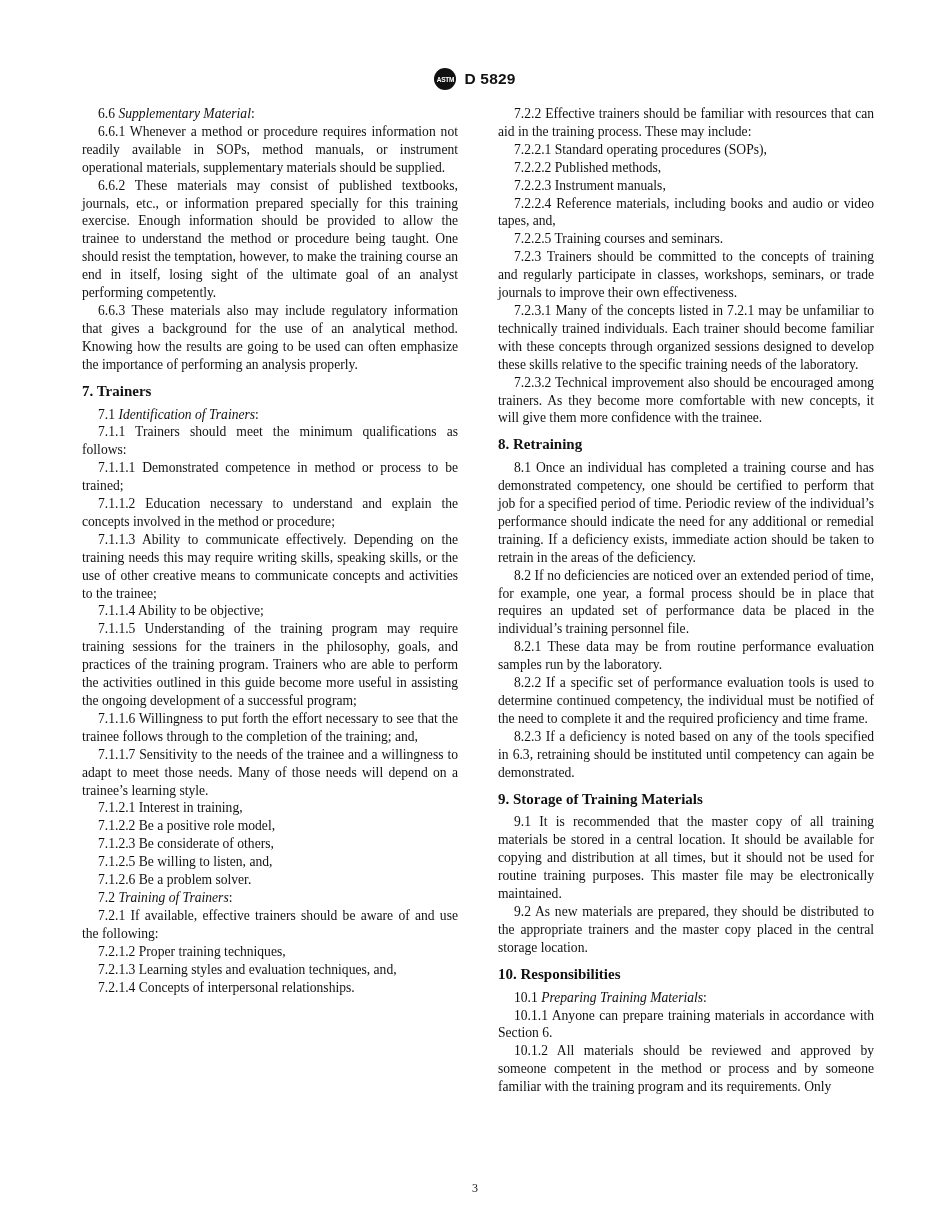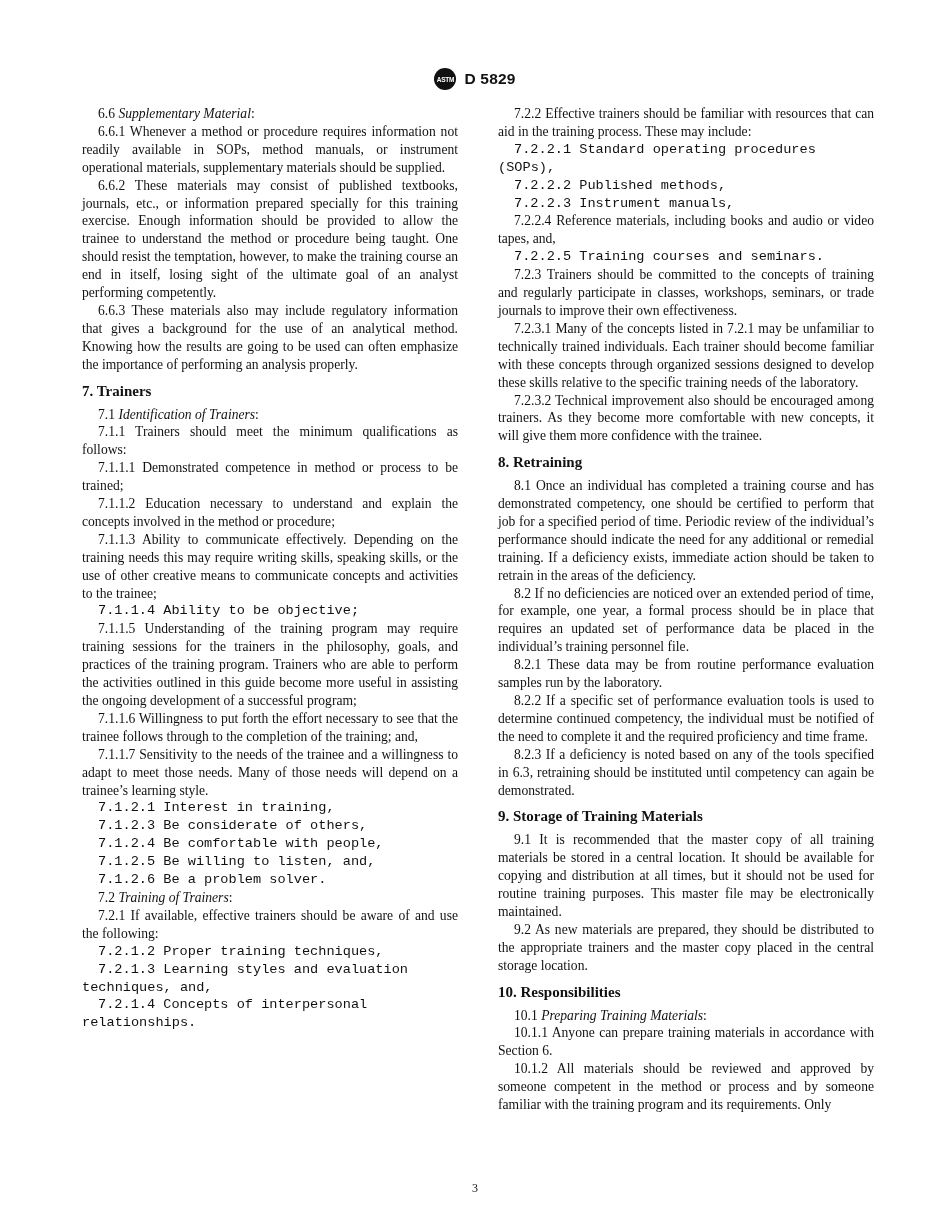--- a/index.html
+++ b/index.html
@@ -6,21 +6,21 @@
   body { width:950px; height:1230px; position:relative; overflow:hidden;
          font-family:"Liberation Serif", "DejaVu Serif", serif; color:#111; }
   .header { position:absolute; top:68px; left:0; width:950px; display:flex; justify-content:center; align-items:center; gap:8px; }
   .logo { width:22px; height:22px; border-radius:50%; background:#111; color:#fff; font-family:"Liberation Sans", sans-serif;
           font-size:6.5px; font-weight:bold; display:flex; align-items:center; justify-content:center; letter-spacing:-0.3px; }
   .docnum { font-family:"Liberation Sans", sans-serif; font-weight:bold; font-size:15.5px; letter-spacing:0.2px; }
   .col { position:absolute; top:105px; width:376px; font-size:13.6px; line-height:17.9px; text-align:justify; }
   .col.left { left:82px; }
   .col.right { left:498px; }
   .p { margin:0; text-indent:16px; hyphens:manual; }
-  .li { margin:0; text-indent:16px; text-align:left;font-family:Liberation Mono, monospace; }
+  .li { margin:0; text-indent:16px; text-align:left; }
   .h { margin:9px 0 5px 0; font-weight:bold; font-size:15px; text-indent:0; }
   .h:first-child { margin-top:0; }
   .it { font-style:italic;margin-top:20px; }
   .footer { position:absolute; top:1181px; left:0; width:950px; text-align:center; font-size:12px; }
 </style>
 </head>
 <body>
 
 <div class="header">
   <div class="logo">ASTM</div>
@@ -36,22 +36,22 @@
     <div class="p"><span>7.1</span>  <span class="it">Identification of Trainers</span><span>:</span></div>
     <div class="p">7.1.1  Trainers should meet the minimum qualifications as follows:</div>
     <div class="p">7.1.1.1  Demonstrated competence in method or process to be trained;</div>
     <div class="p">7.1.1.2  Education necessary to understand and explain the concepts involved in the method or procedure;</div>
     <div class="p">7.1.1.3  Ability to communicate effectively. Depending on the training needs this may require writing skills, speaking skills, or the use of other creative means to communicate concepts and activities to the trainee;</div>
     <div class="li">7.1.1.4  Ability to be objective;</div>
     <div class="p">7.1.1.5  Understanding of the training program may require training sessions for the trainers in the philosophy, goals, and practices of the training program. Trainers who are able to perform the activities outlined in this guide become more useful in assisting the ongoing development of a successful program;</div>
     <div class="p">7.1.1.6  Willingness to put forth the effort necessary to see that the trainee follows through to the completion of the training; and,</div>
     <div class="p">7.1.1.7  Sensitivity to the needs of the trainee and a willing­ness to adapt to meet those needs. Many of those needs will depend on a trainee’s learning style.</div>
     <div class="li">7.1.2.1  Interest in training,</div>
+    <div class="li">7.1.2.2  Be a positive role model,</div>
     <div class="li">7.1.2.3  Be considerate of others,</div>
-    <div class="li">7.1.2.4  Be comfortable with people,</div>
     <div class="li">7.1.2.5  Be willing to listen, and,</div>
     <div class="li">7.1.2.6  Be a problem solver.</div>
     <div class="p"><span>7.2</span>  <span class="it">Training of Trainers</span><span>:</span></div>
     <div class="p">7.2.1  If available, effective trainers should be aware of and use the following:</div>
     <div class="li">7.2.1.2  Proper training techniques,</div>
     <div class="li">7.2.1.3  Learning styles and evaluation techniques, and,</div>
     <div class="li">7.2.1.4  Concepts of interpersonal relationships.</div>
   </div>
 <div class="col right" id="col-right">
     <div class="p">7.2.2  Effective trainers should be familiar with resources that can aid in the training process. These may include:</div>

